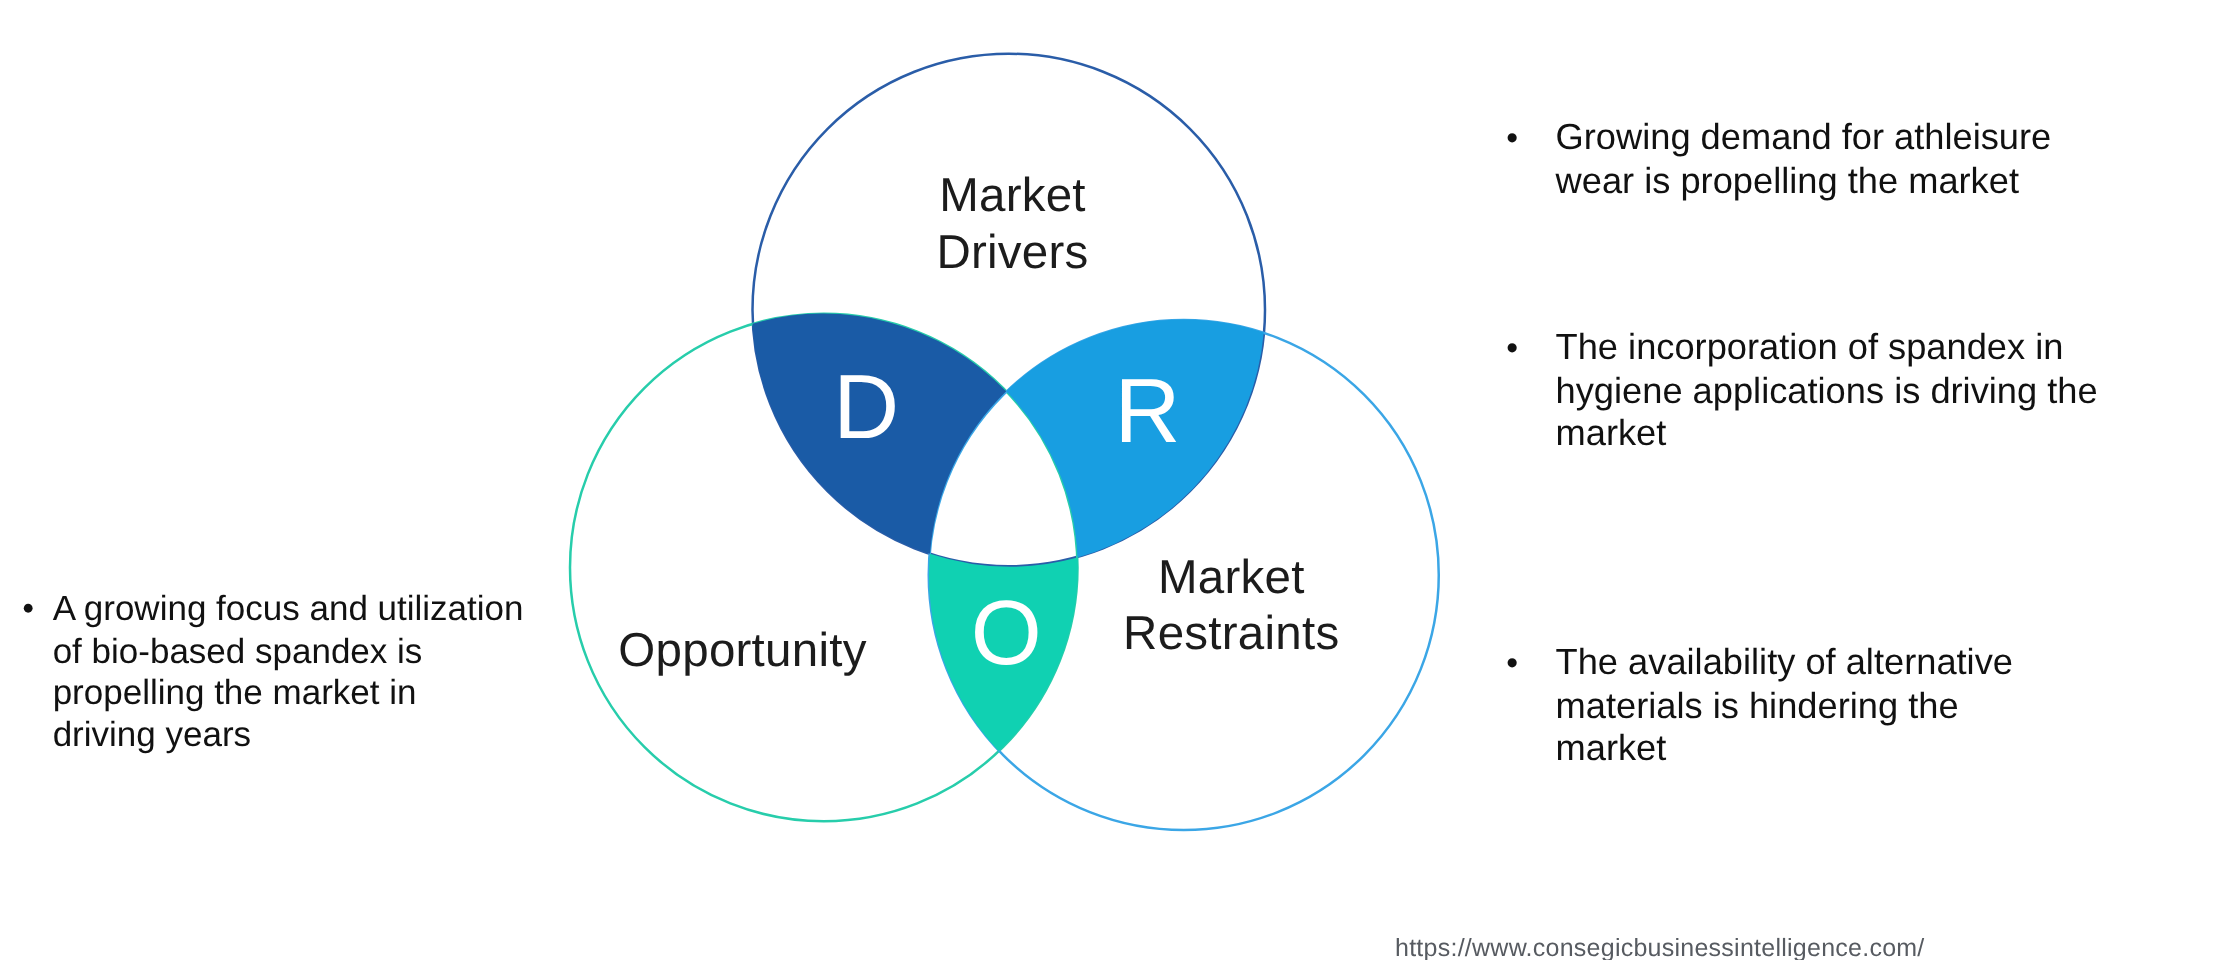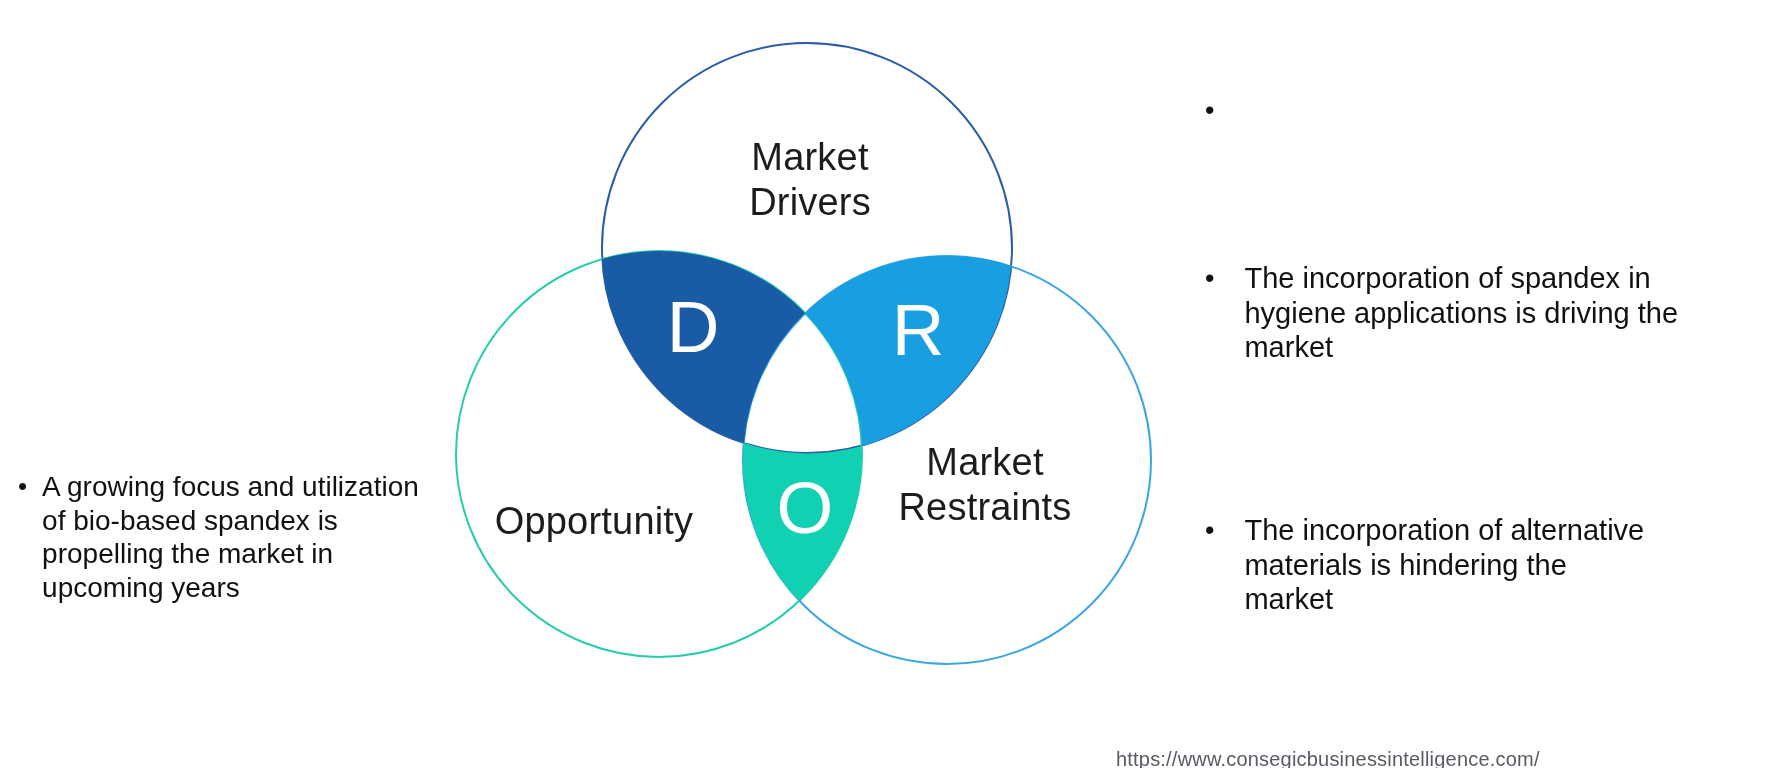--- a/index.html
+++ b/index.html
@@ -105,34 +105,36 @@
 
   <div class="region-letter" style="left:693px; top:326px;">D</div>
   <div class="region-letter" style="left:918px; top:329px;">R</div>
   <div class="region-letter" style="left:805px; top:507px;">O</div>
 
   <div class="bullet bullet-left">
     <span class="dot">•</span>
     <span class="text">A growing focus and utilization
 of bio-based spandex is
 propelling the market in
-upcoming years</span>
+driving years</span>
   </div>
 
   <div class="bullet bullet-right bullet-r1">
     <span class="dot">•</span>
+    <span class="text">Growing demand for athleisure
+wear is propelling the market</span>
   </div>
   <div class="bullet bullet-right bullet-r2">
     <span class="dot">•</span>
     <span class="text">The incorporation of spandex in
 hygiene applications is driving the
 market</span>
   </div>
   <div class="bullet bullet-right bullet-r3">
     <span class="dot">•</span>
-    <span class="text">The incorporation of alternative
+    <span class="text">The availability of alternative
 materials is hindering the
 market</span>
   </div>
 
   <div class="footer-url">https://www.consegicbusinessintelligence.com/</div>
 
 </div>
 
 </body></html>

